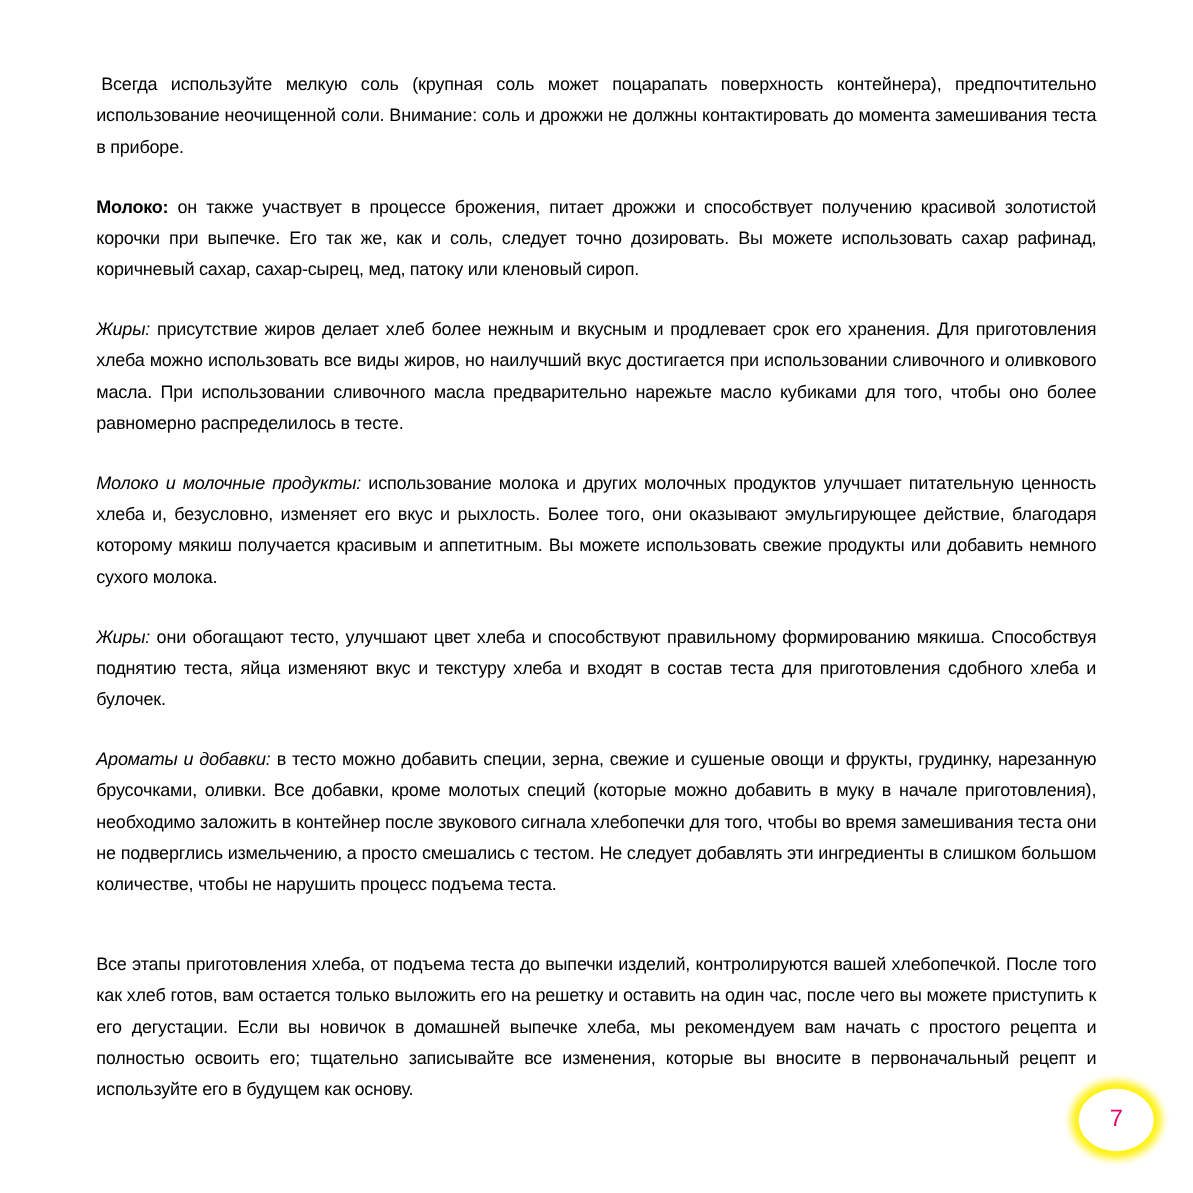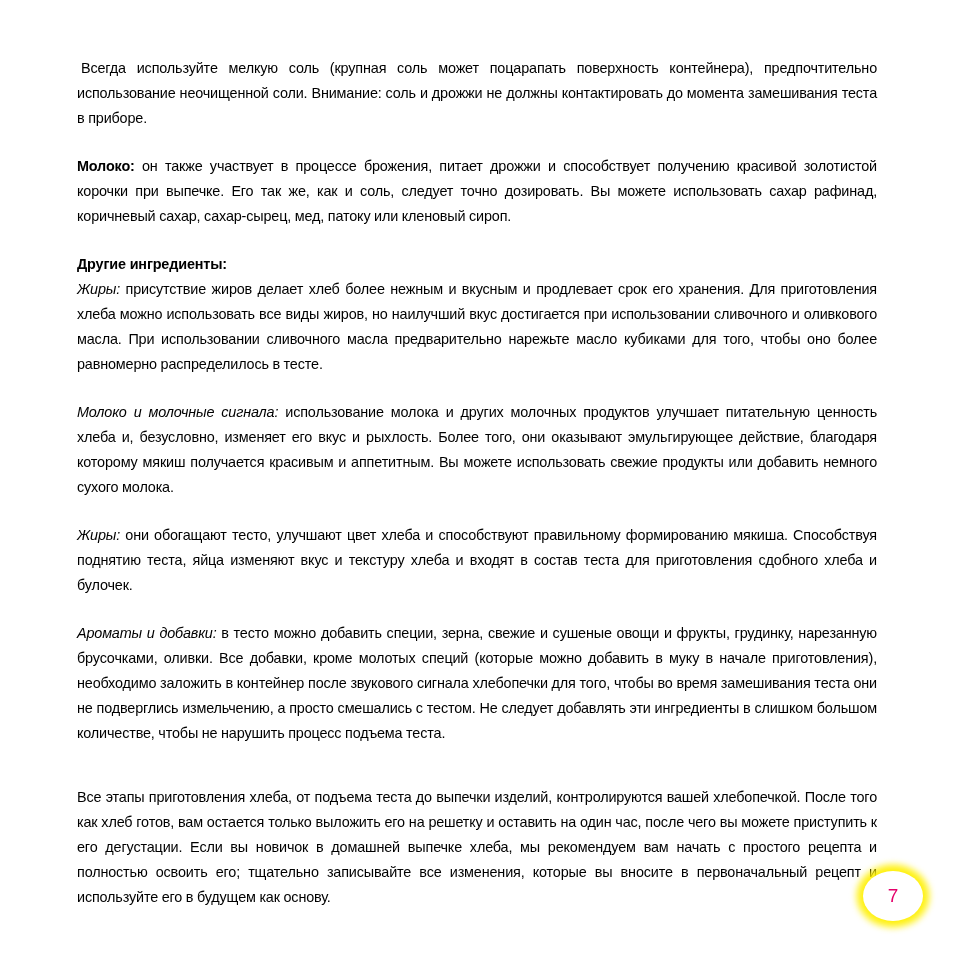--- a/index.html
+++ b/index.html
@@ -127,28 +127,27 @@
   <div id="content">
 
     <p class="para indent-first">
       <span>Всегда используйте мелкую соль (крупная соль может поцарапать поверхность контейнера), предпочтительно использование неочищенной соли. Внимание: соль и дрожжи не должны контактировать до момента замешивания теста в приборе.</span>
     </p>
 
     <p class="para">
       <span class="lead-bold">Молоко:</span><span> он также участвует в процессе брожения, питает дрожжи и способствует получению красивой золотистой корочки при выпечке. Его так же, как и соль, следует точно дозировать. Вы можете использовать сахар рафинад, коричневый сахар, сахар-сырец, мед, патоку или кленовый сироп.</span>
     </p>
 
-    <p class="heading">Другие ингредиенты:</p>
 
     <p class="para">
       <span class="lead-italic">Жиры:</span><span> присутствие жиров делает хлеб более нежным и вкусным и продлевает срок его хранения. Для приготовления хлеба можно использовать все виды жиров, но наилучший вкус достигается при использовании сливочного и оливкового масла. При использовании сливочного масла предварительно нарежьте масло кубиками для того, чтобы оно более равномерно распределилось в тесте.</span>
     </p>
 
     <p class="para">
-      <span class="lead-italic">Молоко и молочные сигнала:</span><span> использование молока и других молочных продуктов улучшает питательную ценность хлеба и, безусловно, изменяет его вкус и рыхлость. Более того, они оказывают эмульгирующее действие, благодаря которому мякиш получается красивым и аппетитным. Вы можете использовать свежие продукты или добавить немного сухого молока.</span>
+      <span class="lead-italic">Молоко и молочные продукты:</span><span> использование молока и других молочных продуктов улучшает питательную ценность хлеба и, безусловно, изменяет его вкус и рыхлость. Более того, они оказывают эмульгирующее действие, благодаря которому мякиш получается красивым и аппетитным. Вы можете использовать свежие продукты или добавить немного сухого молока.</span>
     </p>
 
     <p class="para">
       <span class="lead-italic">Жиры:</span><span> они обогащают тесто, улучшают цвет хлеба и способствуют правильному формированию мякиша. Способствуя поднятию теста, яйца изменяют вкус и текстуру хлеба и входят в состав теста для приготовления сдобного хлеба и булочек.</span>
     </p>
 
     <p class="para">
       <span class="lead-italic">Ароматы и добавки:</span><span> в тесто можно добавить специи, зерна, свежие и сушеные овощи и фрукты, грудинку, нарезанную брусочками, оливки. Все добавки, кроме молотых специй (которые можно добавить в муку в начале приготовления), необходимо заложить в контейнер после звукового сигнала хлебопечки для того, чтобы во время замешивания теста они не подверглись измельчению, а просто смешались с тестом. Не следует добавлять эти ингредиенты в слишком большом количестве, чтобы не нарушить процесс подъема теста.</span>
     </p>
 

